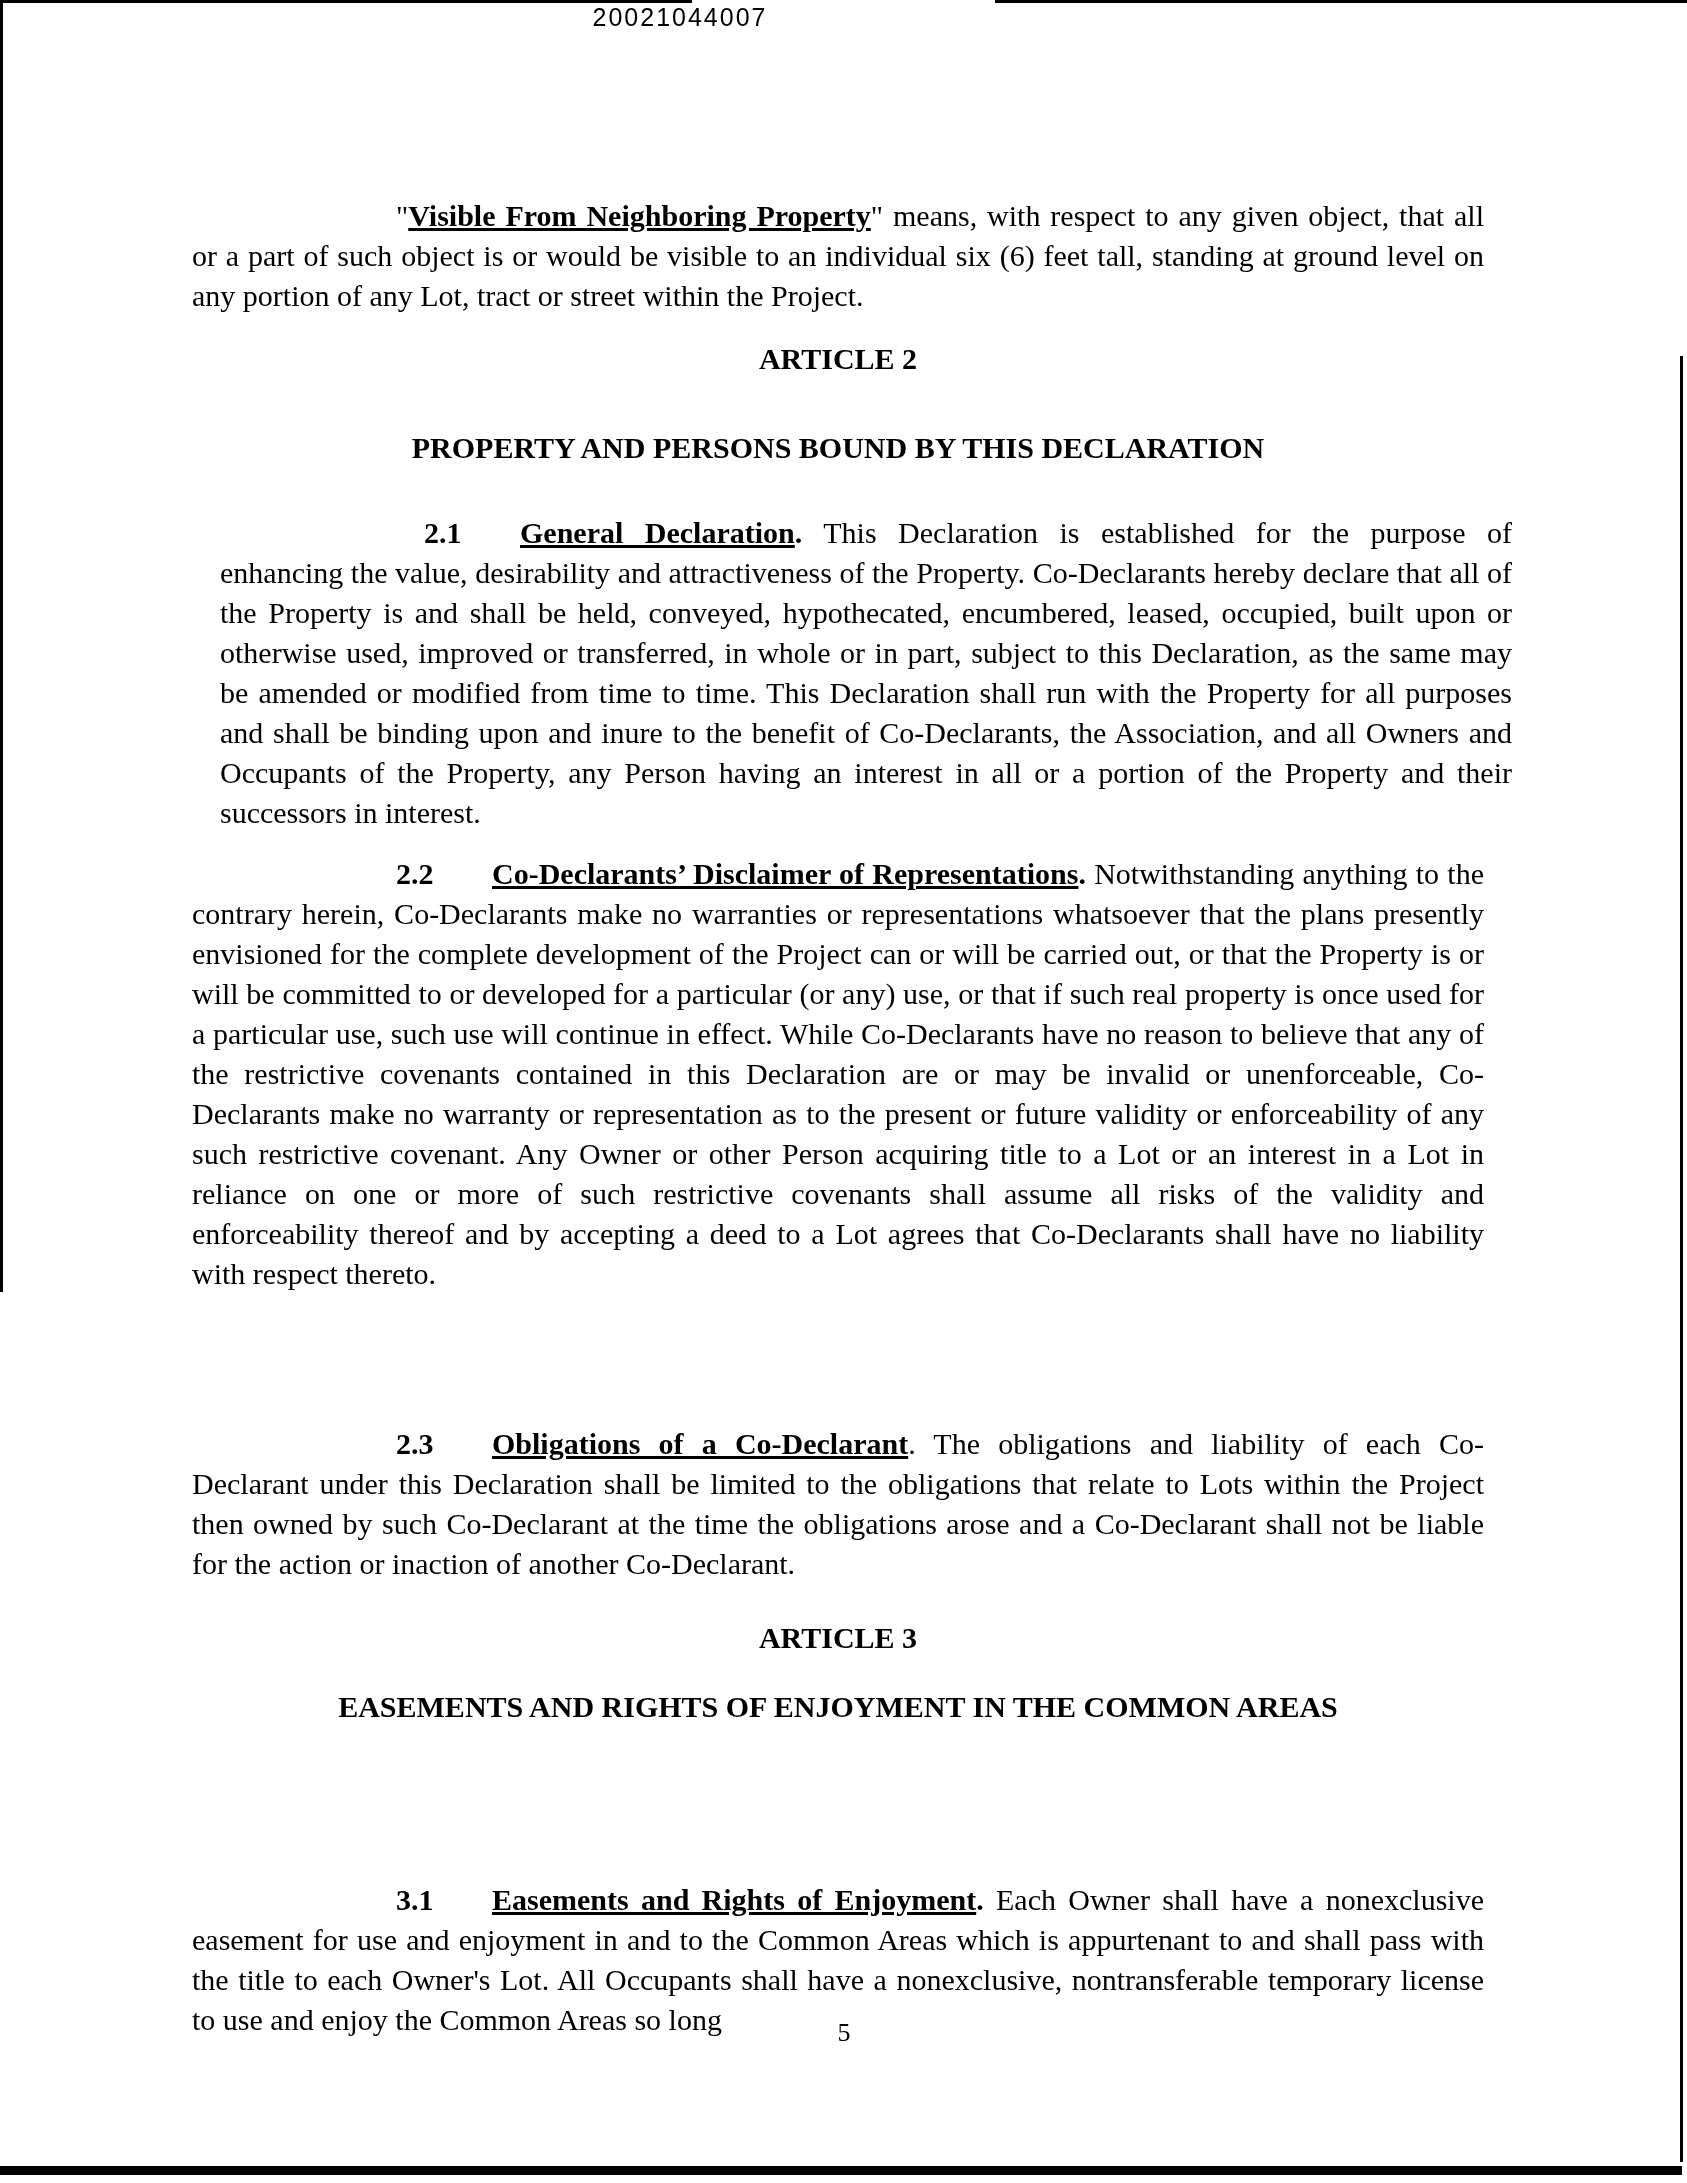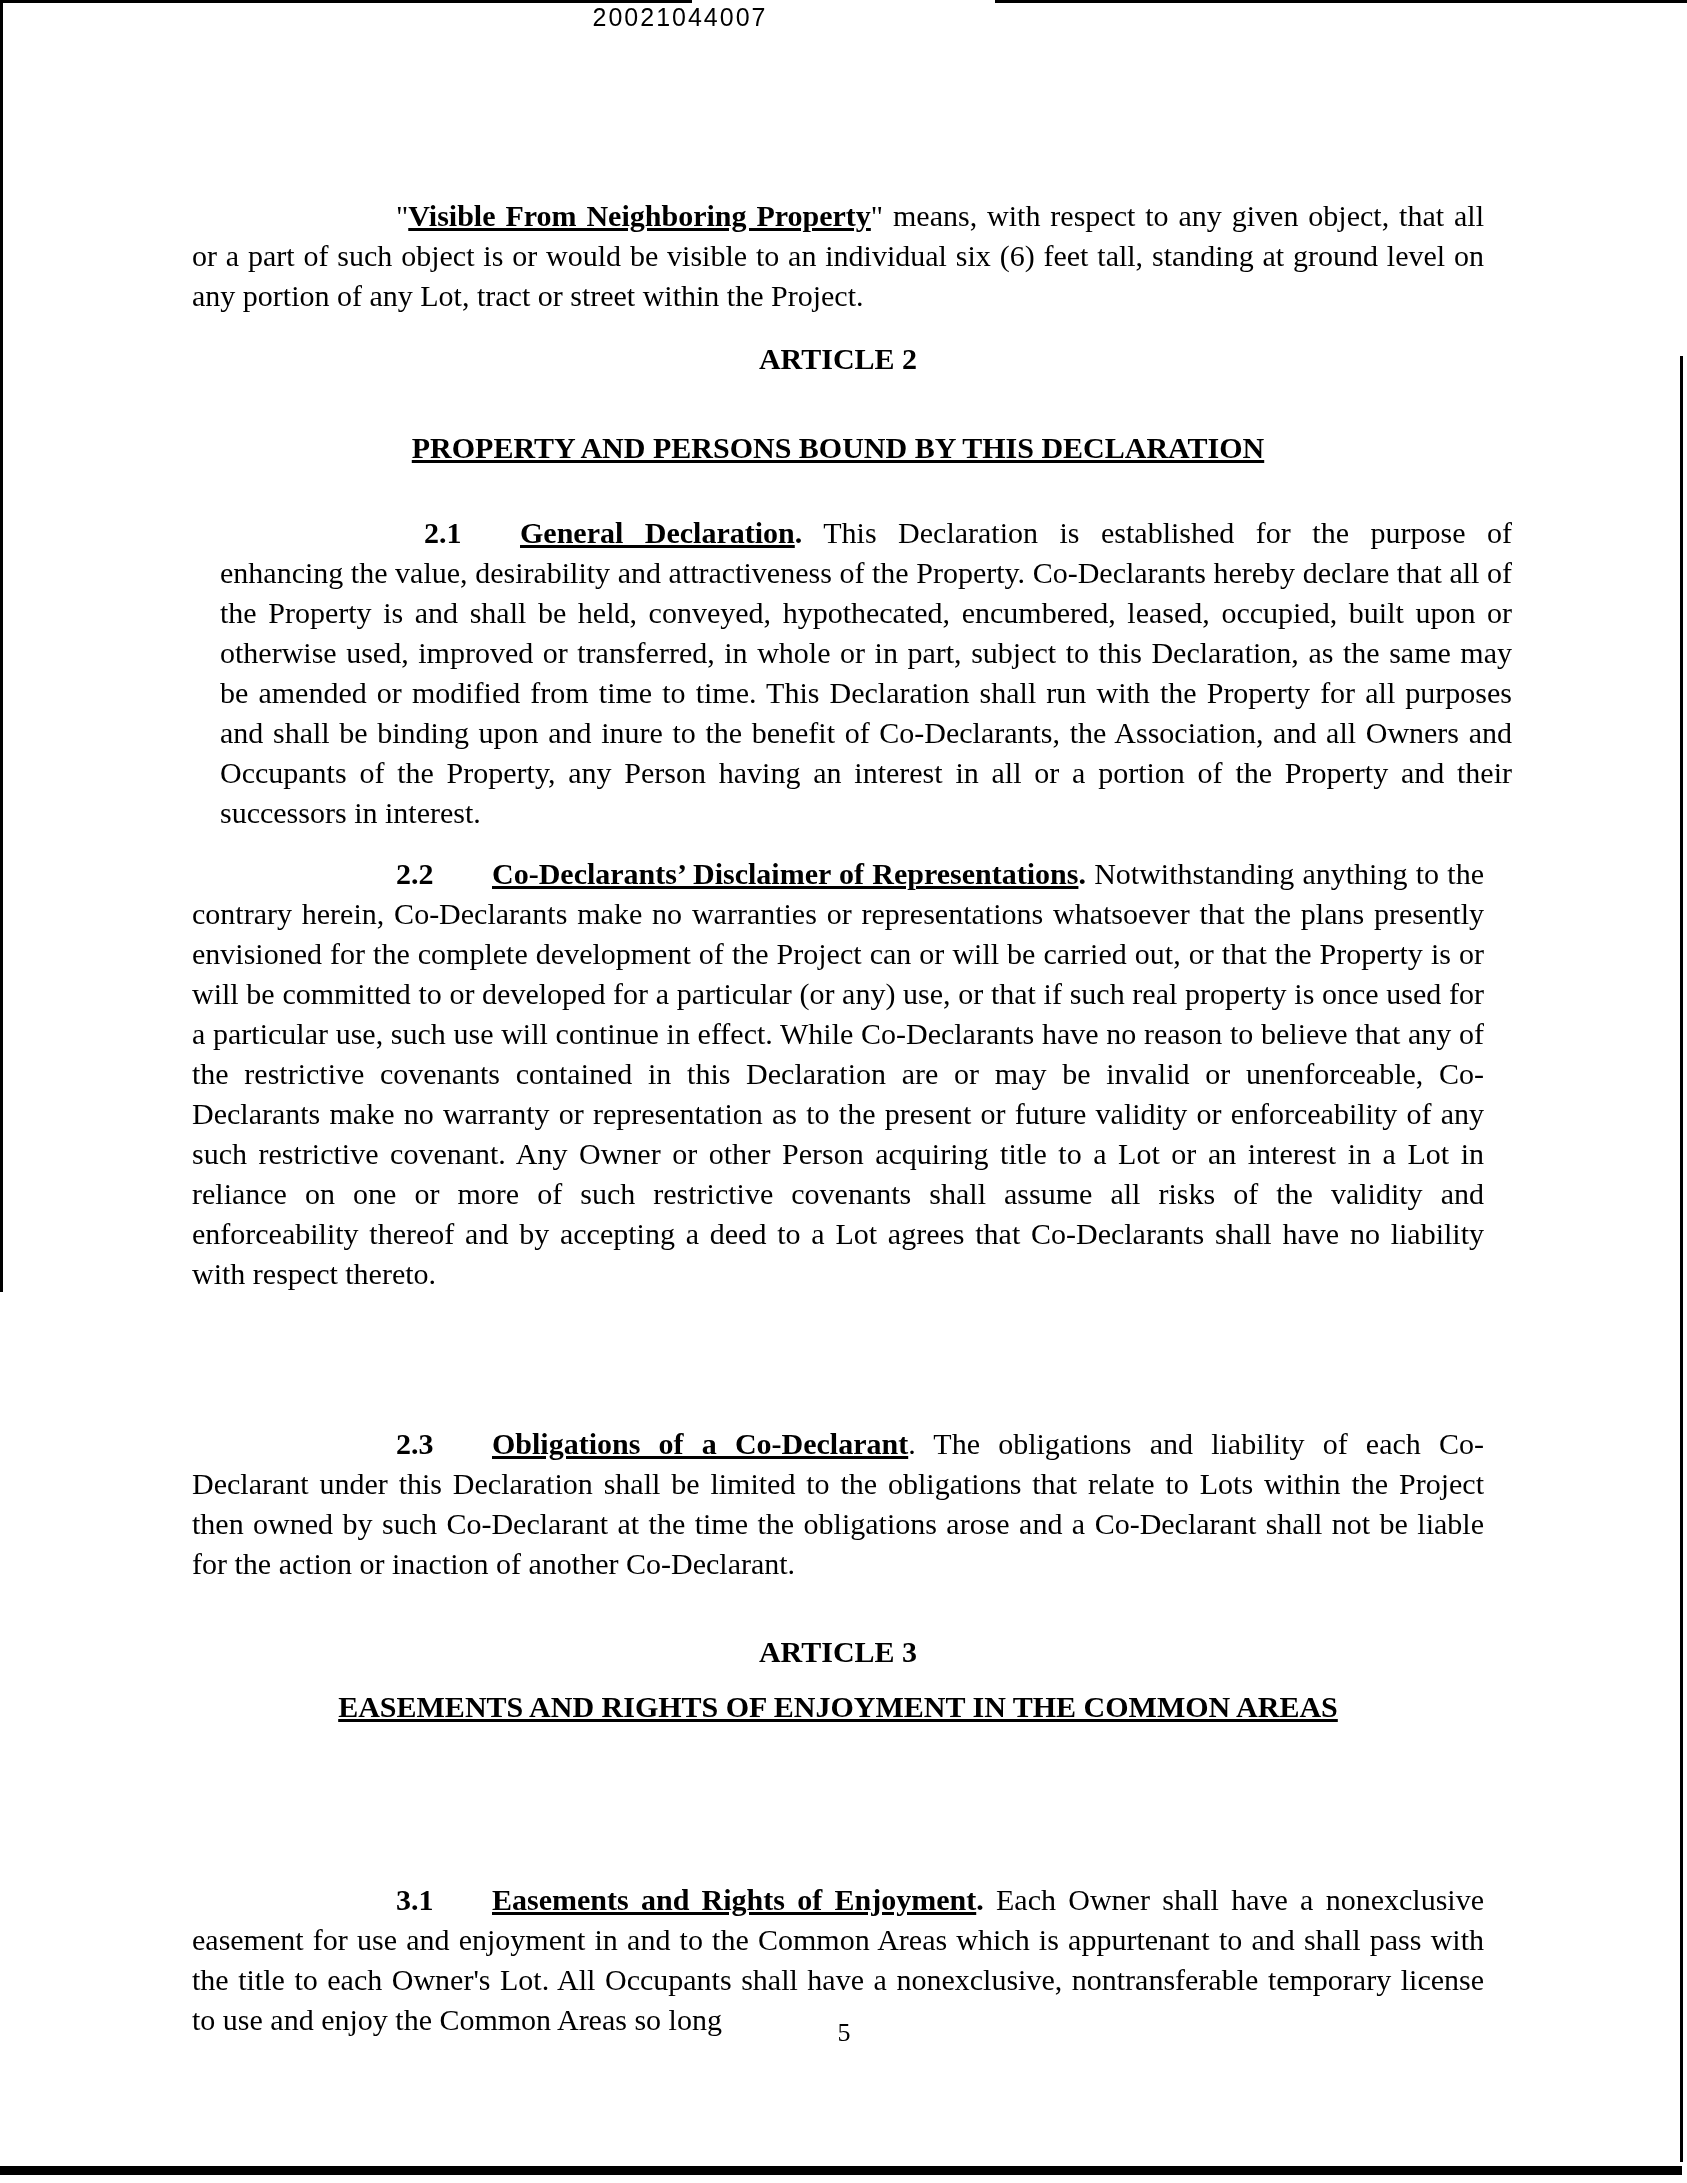--- a/index.html
+++ b/index.html
@@ -9,21 +9,21 @@
   .scan-border-left { position: absolute; left: 0; top: 0; width: 3.3px; height: 1292px; background: #000; }
   .scan-border-right { position: absolute; left: 1680px; top: 356px; width: 2.6px; height: 1806px; background: #000; }
   .scan-border-bottom { position: absolute; left: 0; top: 2166px; width: 1682px; height: 9.2px; background: #000; }
   .doc-id { position: absolute; top: 2.6px; left: 0; width: 1360px; text-align: center; font-family: "Liberation Sans", sans-serif; font-size: 25px; letter-spacing: 2px; }
   .page { position: absolute; left: 192px; width: 1292px; font-size: 30px; line-height: 40px; }
   .para { text-align: justify; margin: 0; }
   .indent { display: inline-block; width: 204px; }
   .num { font-weight: bold; display: inline-block; width: 96px; }
   .term { font-weight: bold; text-decoration: underline; }
   .heading { text-align: center; font-weight: bold; margin: 0; }
-  .heading.u { text-decoration: underline; }
+  .heading.u { }
   .page-num { position: absolute; top: 2018px; left: 0; width: 1688px; text-align: center; font-size: 26px; }
 </style>
 </head>
 <body>
 
 <div class="scan-border-top-left"></div>
 <div class="scan-border-top-right"></div>
 <div class="scan-border-left"></div>
 <div class="scan-border-right"></div>
 <div class="scan-border-bottom"></div>
@@ -46,21 +46,21 @@
 </div>
 
 <div class="page" style="top:854px;">
   <p class="para"><span class="indent"></span><span class="num">2.2</span><span class="term">Co-Declarants’ Disclaimer of Representations</span><b>.</b><span>  Notwithstanding anything to the contrary herein, Co-Declarants make no warranties or representations whatsoever that the plans presently envisioned for the complete development of the Project can or will be carried out, or that the Property is or will be committed to or developed for a particular (or any) use, or that if such real property is once used for a particular use, such use will continue in effect.  While Co-Declarants have no reason to believe that any of the restrictive covenants contained in this Declaration are or may be invalid or unenforceable, Co-Declarants make no warranty or representation as to the present or future validity or enforceability of any such restrictive covenant.  Any Owner or other Person acquiring title to a Lot or an interest in a Lot in reliance on one or more of such restrictive covenants shall assume all risks of the validity and enforceability thereof and by accepting a deed to a Lot agrees that Co-Declarants shall have no liability with respect thereto.</span></p>
 </div>
 
 <div class="page" style="top:1424px;">
   <p class="para"><span class="indent"></span><span class="num">2.3</span><span class="term">Obligations of a Co-Declarant</span>.<span>  The obligations and liability of each Co-Declarant under this Declaration shall be limited to the obligations that relate to Lots within the Project then owned by such Co-Declarant at the time the obligations arose and a Co-Declarant shall not be liable for the action or inaction of another Co-Declarant.</span></p>
 </div>
 
-<div class="page" style="top:1618px;margin-top:14px;">
+<div class="page" style="top:1618px;">
   <p class="heading">ARTICLE 3</p>
 </div>
 <div class="page" style="top:1687px;">
   <p class="heading u">EASEMENTS AND RIGHTS OF ENJOYMENT IN THE COMMON AREAS</p>
 </div>
 
 <div class="page" style="top:1880px;">
   <p class="para"><span class="indent"></span><span class="num">3.1</span><span class="term">Easements and Rights of Enjoyment</span><b>.</b><span>  Each Owner shall have a nonexclusive easement for use and enjoyment in and to the Common Areas which is appurtenant to and shall pass with the title to each Owner's Lot.  All Occupants shall have a nonexclusive, nontransferable temporary license to use and enjoy the Common Areas so long</span></p>
 </div>
 

